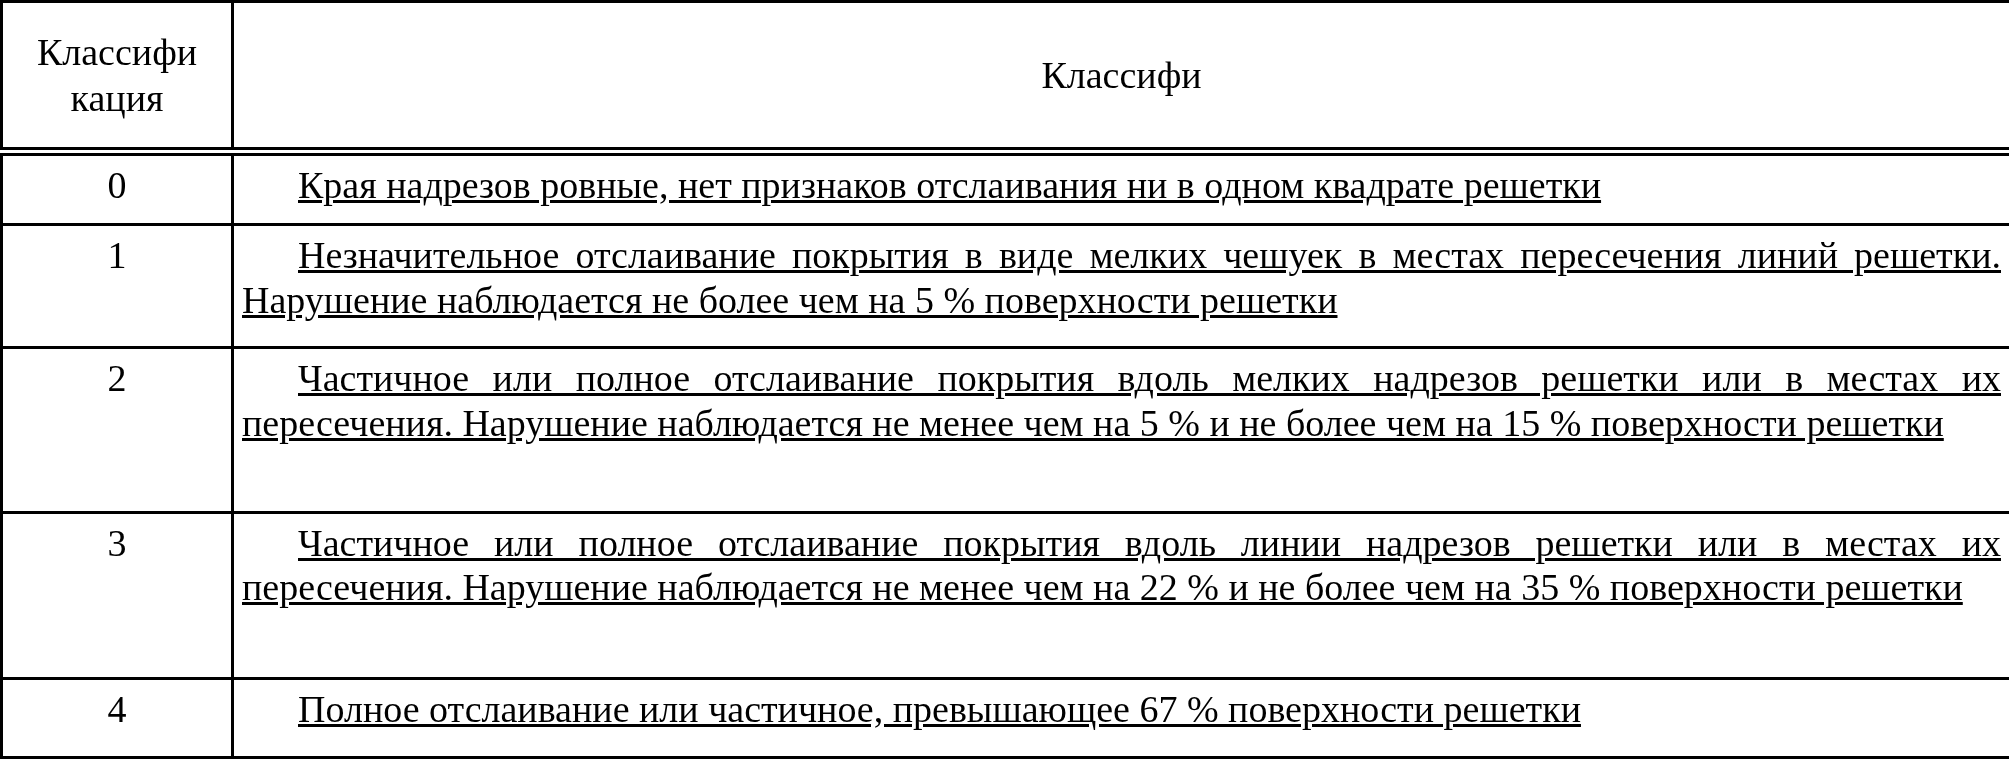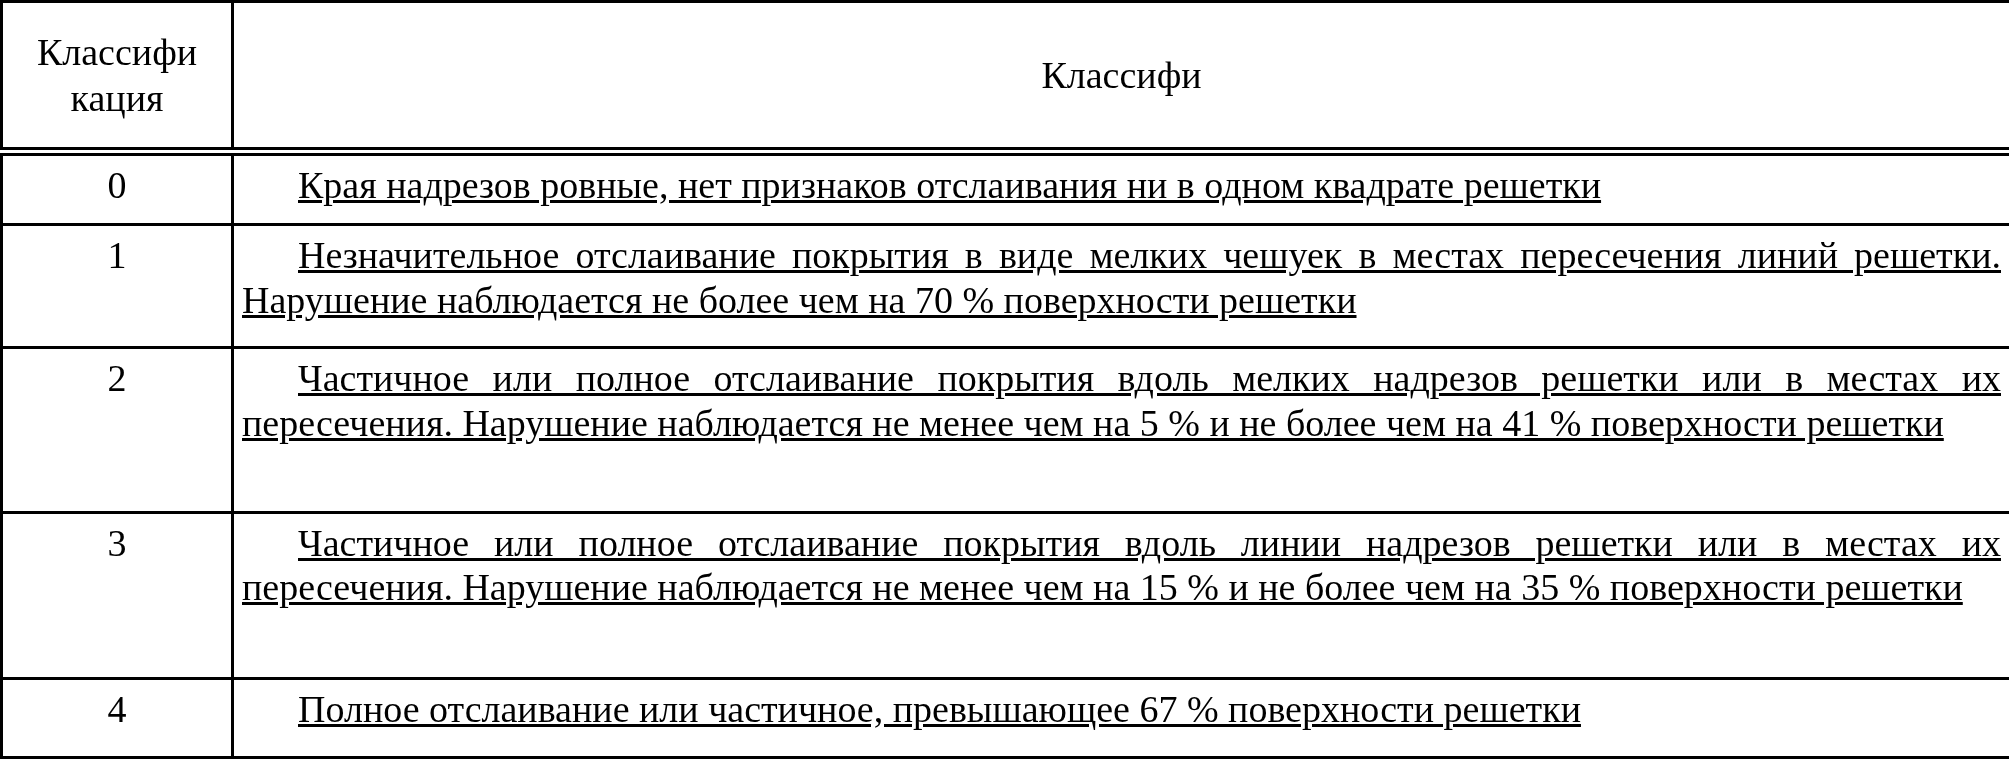--- a/index.html
+++ b/index.html
@@ -81,29 +81,29 @@
         <th class="desc-hdr">Классифи</th>
       </tr>
     </thead>
     <tbody>
       <tr class="r0">
         <td class="cls">0</td>
         <td class="desc">Края надрезов ровные, нет признаков отслаивания ни в одном квадрате решетки</td>
       </tr>
       <tr class="r1">
         <td class="cls">1</td>
-        <td class="desc">Незначительное отслаивание покрытия в виде мелких чешуек в местах пересечения линий решетки. Нарушение наблюдается не более чем на 70 % поверхности решетки</td>
+        <td class="desc">Незначительное отслаивание покрытия в виде мелких чешуек в местах пересечения линий решетки. Нарушение наблюдается не более чем на 5 % поверхности решетки</td>
       </tr>
       <tr class="r2">
         <td class="cls">2</td>
-        <td class="desc">Частичное или полное отслаивание покрытия вдоль мелких надрезов решетки или в местах их пересечения. Нарушение наблюдается не менее чем на 5 % и не более чем на 41 % поверхности решетки</td>
+        <td class="desc">Частичное или полное отслаивание покрытия вдоль мелких надрезов решетки или в местах их пересечения. Нарушение наблюдается не менее чем на 5 % и не более чем на 15 % поверхности решетки</td>
       </tr>
       <tr class="r3">
         <td class="cls">3</td>
-        <td class="desc">Частичное или полное отслаивание покрытия вдоль линии надрезов решетки или в местах их пересечения. Нарушение наблюдается не менее чем на 15 % и не более чем на 35 % поверхности решетки</td>
+        <td class="desc">Частичное или полное отслаивание покрытия вдоль линии надрезов решетки или в местах их пересечения. Нарушение наблюдается не менее чем на 22 % и не более чем на 35 % поверхности решетки</td>
       </tr>
       <tr class="r4">
         <td class="cls">4</td>
         <td class="desc">Полное отслаивание или частичное, превышающее 67 % поверхности решетки</td>
       </tr>
     </tbody>
   </table>
 </div>
 
 </body></html>

